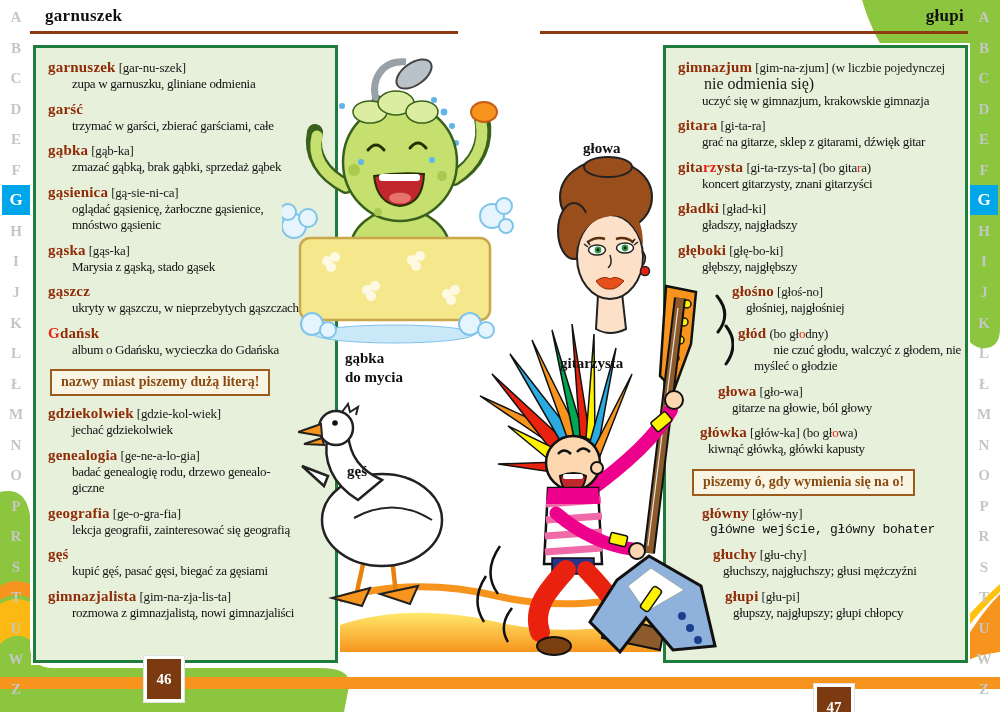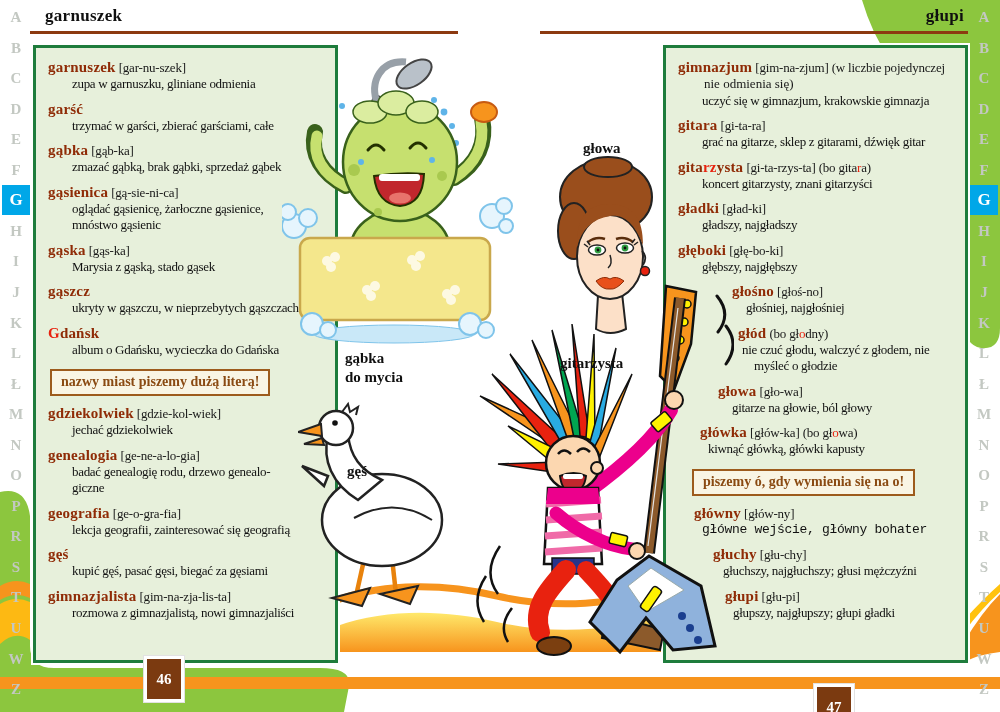--- a/index.html
+++ b/index.html
@@ -27,21 +27,21 @@
          background:var(--panelbg,#E7F0DB);border:3px solid var(--panelborder,#1E7C3C);
          box-shadow:0 0 0 2px #fff;padding:10px 4px 0 12px;overflow:hidden;z-index:3;}
   .panel-left{left:33px;}
   .panel-right{left:663px;}
 
   .entry{margin-bottom:7px;}
   .entry-first{white-space:nowrap;}
   .hw{font-size:15px;font-weight:bold;color:var(--headword,#8F2B06);line-height:18px;letter-spacing:.2px;}
   .hw .red, .note .red{color:var(--red,#E8220F);}
   .bracket,.note{font-size:13px;color:#181818;letter-spacing:-0.2px;}
-  .note2{font-size:13px;color:#181818;line-height:16.5px;margin-left:26px;white-space:nowrap;}
+  .note2{font-size:16px;color:#181818;line-height:16.5px;margin-left:26px;white-space:nowrap;}
   .ex{font-size:13px;color:#111;line-height:16.5px;margin-left:24px;letter-spacing:-0.3px;white-space:nowrap;}
   .tip{display:inline-block;border:2px solid #9D5B1C;background:#F9F5E4;color:var(--tipbrown,#8A4A12);
        font-weight:bold;font-size:14px;padding:3px 9px 4px 9px;margin:4px 0 8px 2px;white-space:nowrap;}
 
   
   .pic-label{position:absolute;z-index:6;font-weight:bold;font-size:15px;color:#101010;line-height:19px;}
 
   
   .obar{position:absolute;left:0;top:677px;width:1000px;height:12px;background:var(--orange,#F7941D);z-index:4;}
   .pagenum{position:absolute;top:656px;width:34px;height:40px;background:var(--pgbg,#7B3A10);
@@ -213,43 +213,43 @@
       <div class="entry">
         <div class="entry-first"><span class="hw"><span>głęboki</span></span><span class="bracket"> [głę-bo-ki]</span></div>
         <div class="ex">głębszy, najgłębszy</div>
       </div>
       <div class="entry" style="margin-left: 54px;">
         <div class="entry-first"><span class="hw"><span>głośno</span></span><span class="bracket"> [głoś-no]</span></div>
         <div class="ex" style="margin-left: 14px;">głośniej, najgłośniej</div>
       </div>
       <div class="entry" style="margin-left: 60px;">
         <div class="entry-first"><span class="hw"><span>głód</span></span><span class="note"> <span>(bo gł</span><span class="red">o</span><span>dny)</span></span></div>
-        <div class="ex" style="margin-left: 4px;">nie czuć głodu, walczyć z głodem, nie</div>
+        <div class="ex" style="margin-left: 21px; text-align: right;">nie czuć głodu, walczyć z głodem, nie</div>
         <div class="ex" style="margin-left: 16px;">myśleć o głodzie</div>
       </div>
       <div class="entry" style="margin-left: 40px;">
         <div class="entry-first"><span class="hw"><span>głowa</span></span><span class="bracket"> [gło-wa]</span></div>
         <div class="ex" style="margin-left: 14px;">gitarze na głowie, ból głowy</div>
       </div>
       <div class="entry" style="margin-left: 22px;">
         <div class="entry-first"><span class="hw"><span>główka</span></span><span class="bracket"> [głów-ka]</span><span class="note"> <span>(bo gł</span><span class="red">o</span><span>wa)</span></span></div>
         <div class="ex" style="margin-left: 8px;">kiwnąć główką, główki kapusty</div>
       </div>
       <div><div class="tip" style="margin-left: 14px;">piszemy ó, gdy wymienia się na o!</div></div>
-      <div class="entry" style="margin-left: 16px;">
+      <div class="entry" style="margin-left: 24px;">
         <div class="entry-first"><span class="hw"><span>główny</span></span><span class="bracket"> [głów-ny]</span></div>
         <div class="ex" style="margin-left: 8px; font-family: Liberation Mono, monospace;">główne wejście, główny bohater</div>
       </div>
       <div class="entry" style="margin-left: 35px;">
         <div class="entry-first"><span class="hw"><span>głuchy</span></span><span class="bracket"> [głu-chy]</span></div>
         <div class="ex" style="margin-left: 10px;">głuchszy, najgłuchszy; głusi mężczyźni</div>
       </div>
       <div class="entry" style="margin-left: 47px;">
         <div class="entry-first"><span class="hw"><span>głupi</span></span><span class="bracket"> [głu-pi]</span></div>
-        <div class="ex" style="margin-left: 8px;">głupszy, najgłupszy; głupi gładki</div>
+        <div class="ex" style="margin-left: 8px;">głupszy, najgłupszy; głupi chłopcy</div>
       </div>
     </div>
 
   <svg class="z4" style="left:282px;top:46px" width="245" height="300" viewBox="0 0 245 300">
     <ellipse cx="112" cy="288" rx="80" ry="9" fill="#C9E8F8" stroke="#7FC4EA"></ellipse>
     <rect x="88" y="50" width="13" height="22" rx="4" transform="rotate(22 94 61)" fill="#F2A9C4" stroke="#444" stroke-width="1.5"></rect>
     <path d="M96,60 C86,34 100,14 124,16" stroke="#98A0A8" stroke-width="7" fill="none"></path>
     <g transform="rotate(-35 132 28)">
       <ellipse cx="132" cy="28" rx="20" ry="11" fill="#B9C1C9" stroke="#444" stroke-width="2"></ellipse>
     </g>

